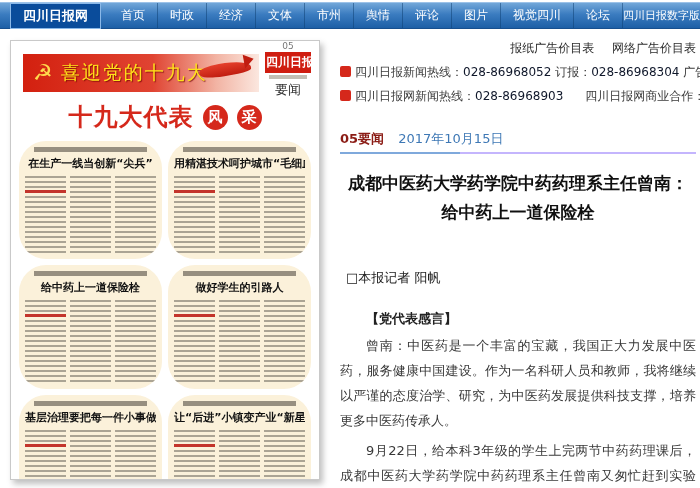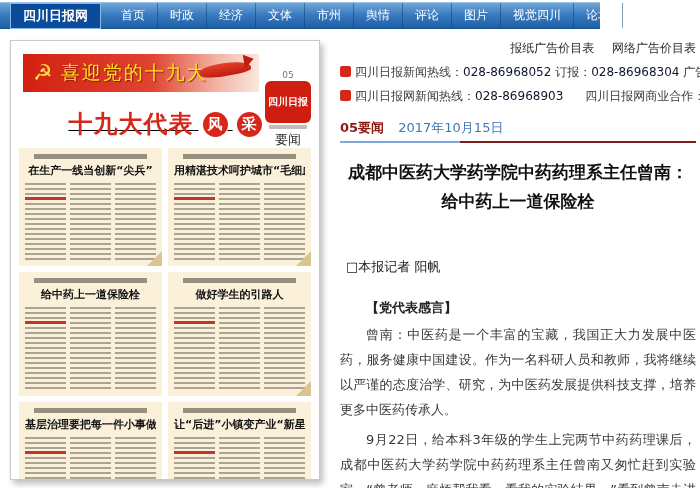--- a/index.html
+++ b/index.html
@@ -1,20 +1,20 @@
 <!DOCTYPE html>
 <html><head>
 <meta charset="utf-8">
 <style>
   * { margin:0; padding:0; box-sizing:border-box; }
   html,body { width:700px; height:488px; overflow:hidden; background:#fff;
     font-family:"DejaVu Sans","Liberation Sans",sans-serif; }
 
   
-  .topnav { position:absolute; left:0; top:2px; width:600px; height:27px;
+  .topnav { position:absolute; left:0; top:2px; width:700px; height:27px;
     background:linear-gradient(#72a7d9,#3b7cc0 45%,#1d5fa6);
     border-top:1px solid #9cc2e8; border-bottom:1px solid #174f8e;
     display:flex; align-items:center; }
   .logo { background:#0a4c9b; border:1px solid #8ab8e8; color:#fff; font-weight:bold;
     font-size:13px; padding:3px 12px; margin-left:10px; margin-right:8px; white-space:nowrap; }
   .menu { display:flex; height:100%; }
   .menu-item { color:#fff; font-size:12px; line-height:25px; padding:0 12px;
     border-right:1px solid rgba(12,61,112,.5); white-space:nowrap; cursor:pointer; }
   .nav-right { margin-left:auto; color:#fff; font-size:11px; padding-right:10px; white-space:nowrap; }
   .nav-right .nav-link { margin-right:10px; cursor:pointer; }
@@ -27,54 +27,54 @@
     background:linear-gradient(90deg,#d3200f 0%,#e04432 55%,#f2b4a4 82%,#fbe7df 100%);
     display:flex; align-items:center; padding-left:10px; overflow:hidden; }
   .emblem { color:#ffd94d; font-size:22px; margin-right:8px; line-height:1; }
   .banner-title { color:#ffe11a; font-size:19px; font-weight:normal; letter-spacing:2px;
     text-shadow:1px 1px 1px rgba(110,0,0,.7); white-space:nowrap; }
   .ribbon { position:absolute; right:8px; top:9px; width:52px; height:13px;
     background:linear-gradient(#e5402c,#c01d10); border-radius:60% 90% 40% 70%;
     transform:rotate(-10deg); }
   .ribbon:after { content:""; position:absolute; right:-4px; top:-5px;
     border-left:10px solid #c01d10; border-top:6px solid transparent; border-bottom:8px solid transparent; }
-  .mastbox { position:absolute; right:8px; top:29px; width:46px; text-align:center; }
+  .mastbox { position:absolute; right:8px; top:0; width:46px; text-align:center; }
   .mast-page { font-size:9px; color:#777; }
-  .mast-red { background:#cf1d10; color:#fff; font-size:10px; font-weight:bold;
-    border-radius:6px; padding:14px 1px; margin:1px 0; white-space:nowrap; }
+  .mast-red { background:#cf1d10; color:#fff; font-size:12px; font-weight:bold;
+    border-radius:0; padding:2px 1px; margin:1px 0; white-space:nowrap; }
   .mast-datebar { height:4px; background:#c3beb4; margin:2px 4px; }
   .mast-section { font-size:13px; color:#333; }
-  .series { margin-top:16px; text-align:center; white-space:nowrap;text-decoration:underline; }
+  .series { margin-top:9px; text-align:center; white-space:nowrap; }
   .series-title { color:#d5281b; font-size:24px; font-weight:bold; letter-spacing:1px; vertical-align:middle; }
   .badge { display:inline-block; width:25px; height:25px; border-radius:50%; background:#d5281b;
     color:#fff; font-size:15px; font-weight:bold; line-height:25px; text-align:center;
     margin-left:4px; vertical-align:middle; }
   .cards { display:grid; grid-template-columns:1fr 1fr; gap:6px; padding:8px 8px 0; }
-  .card { position:relative; background:#fbf1da; padding:5px 6px; overflow:hidden; }
+  .card { position:relative; background:#fbf1da; padding:5px 6px; overflow:hidden;border-radius:27px; }
   .card.r1 { height:118px; } .card.r2 { height:124px; } .card.r3 { height:112px; }
   .kicker-bar { height:5px; background:#978f80; margin:1px auto 5px; width:86%; }
   .card-headline { font-size:11px; font-weight:bold; color:#111; text-align:center;
     line-height:13px; white-space:nowrap; overflow:hidden; }
   .cols { display:flex; gap:4px; margin-top:6px; }
   .col { flex:1; background:repeating-linear-gradient(180deg,#aba494 0 2px,transparent 2px 5px); }
   .card.r1 .col { height:78px; } .card.r2 .col { height:84px; } .card.r3 .col { height:72px; }
   .redrule { display:block; height:3px; background:#c3342b; margin:14px 0 3px; }
   .curl { position:absolute; right:0; bottom:0; width:0; height:0;
     border-left:15px solid transparent; border-bottom:15px solid #dcc48f; }
 
   
   .content { position:absolute; left:340px; top:40px; width:356px; }
   .adlinks { text-align:right; font-size:12px; color:#2c2c2c; }
   .adlinks span { margin-left:14px; cursor:pointer;text-align:center; }
   .hotline { text-align:right; font-size:12px; color:#3a3a3a; margin-top:7px; white-space:nowrap; }
   .hotline .num { color:#0f172a; }
   .hotline .grp2 { margin-left:18px; }
   .phone-icon { display:inline-block; width:11px; height:11px; background:#d5281b;
     border-radius:2px; margin-right:4px; vertical-align:-1px; }
-  .tabline { margin-top:14px; border-bottom:2px solid #7f1d1d; padding-bottom:4px;
+  .tabline { margin-top:25px; border-bottom:2px solid #c4b5fd; padding-bottom:4px;
     position:relative; font-size:13px; }
   .tab-section { color:#8b1c15; font-weight:bold; cursor:pointer; }
   .tab-date { color:#3e78b5; margin-left:10px; }
   .tabline:after { content:""; position:absolute; left:0; bottom:-2px; width:120px; height:2px; background:#7fa9dc; }
   .title { margin-top:15px; text-align:center; font-size:17px; line-height:29px;
     color:#101010; font-weight:bold; }
   .byline { margin-top:42px; font-size:13px; color:#222; padding-left:6px; }
   .section-label { margin-top:23px; font-size:13px; font-weight:bold; color:#222; text-indent:2em; }
   .para { margin-top:5px; font-size:13px; line-height:25px; color:#383838; text-indent:2em; text-align:justify; }
 </style>

